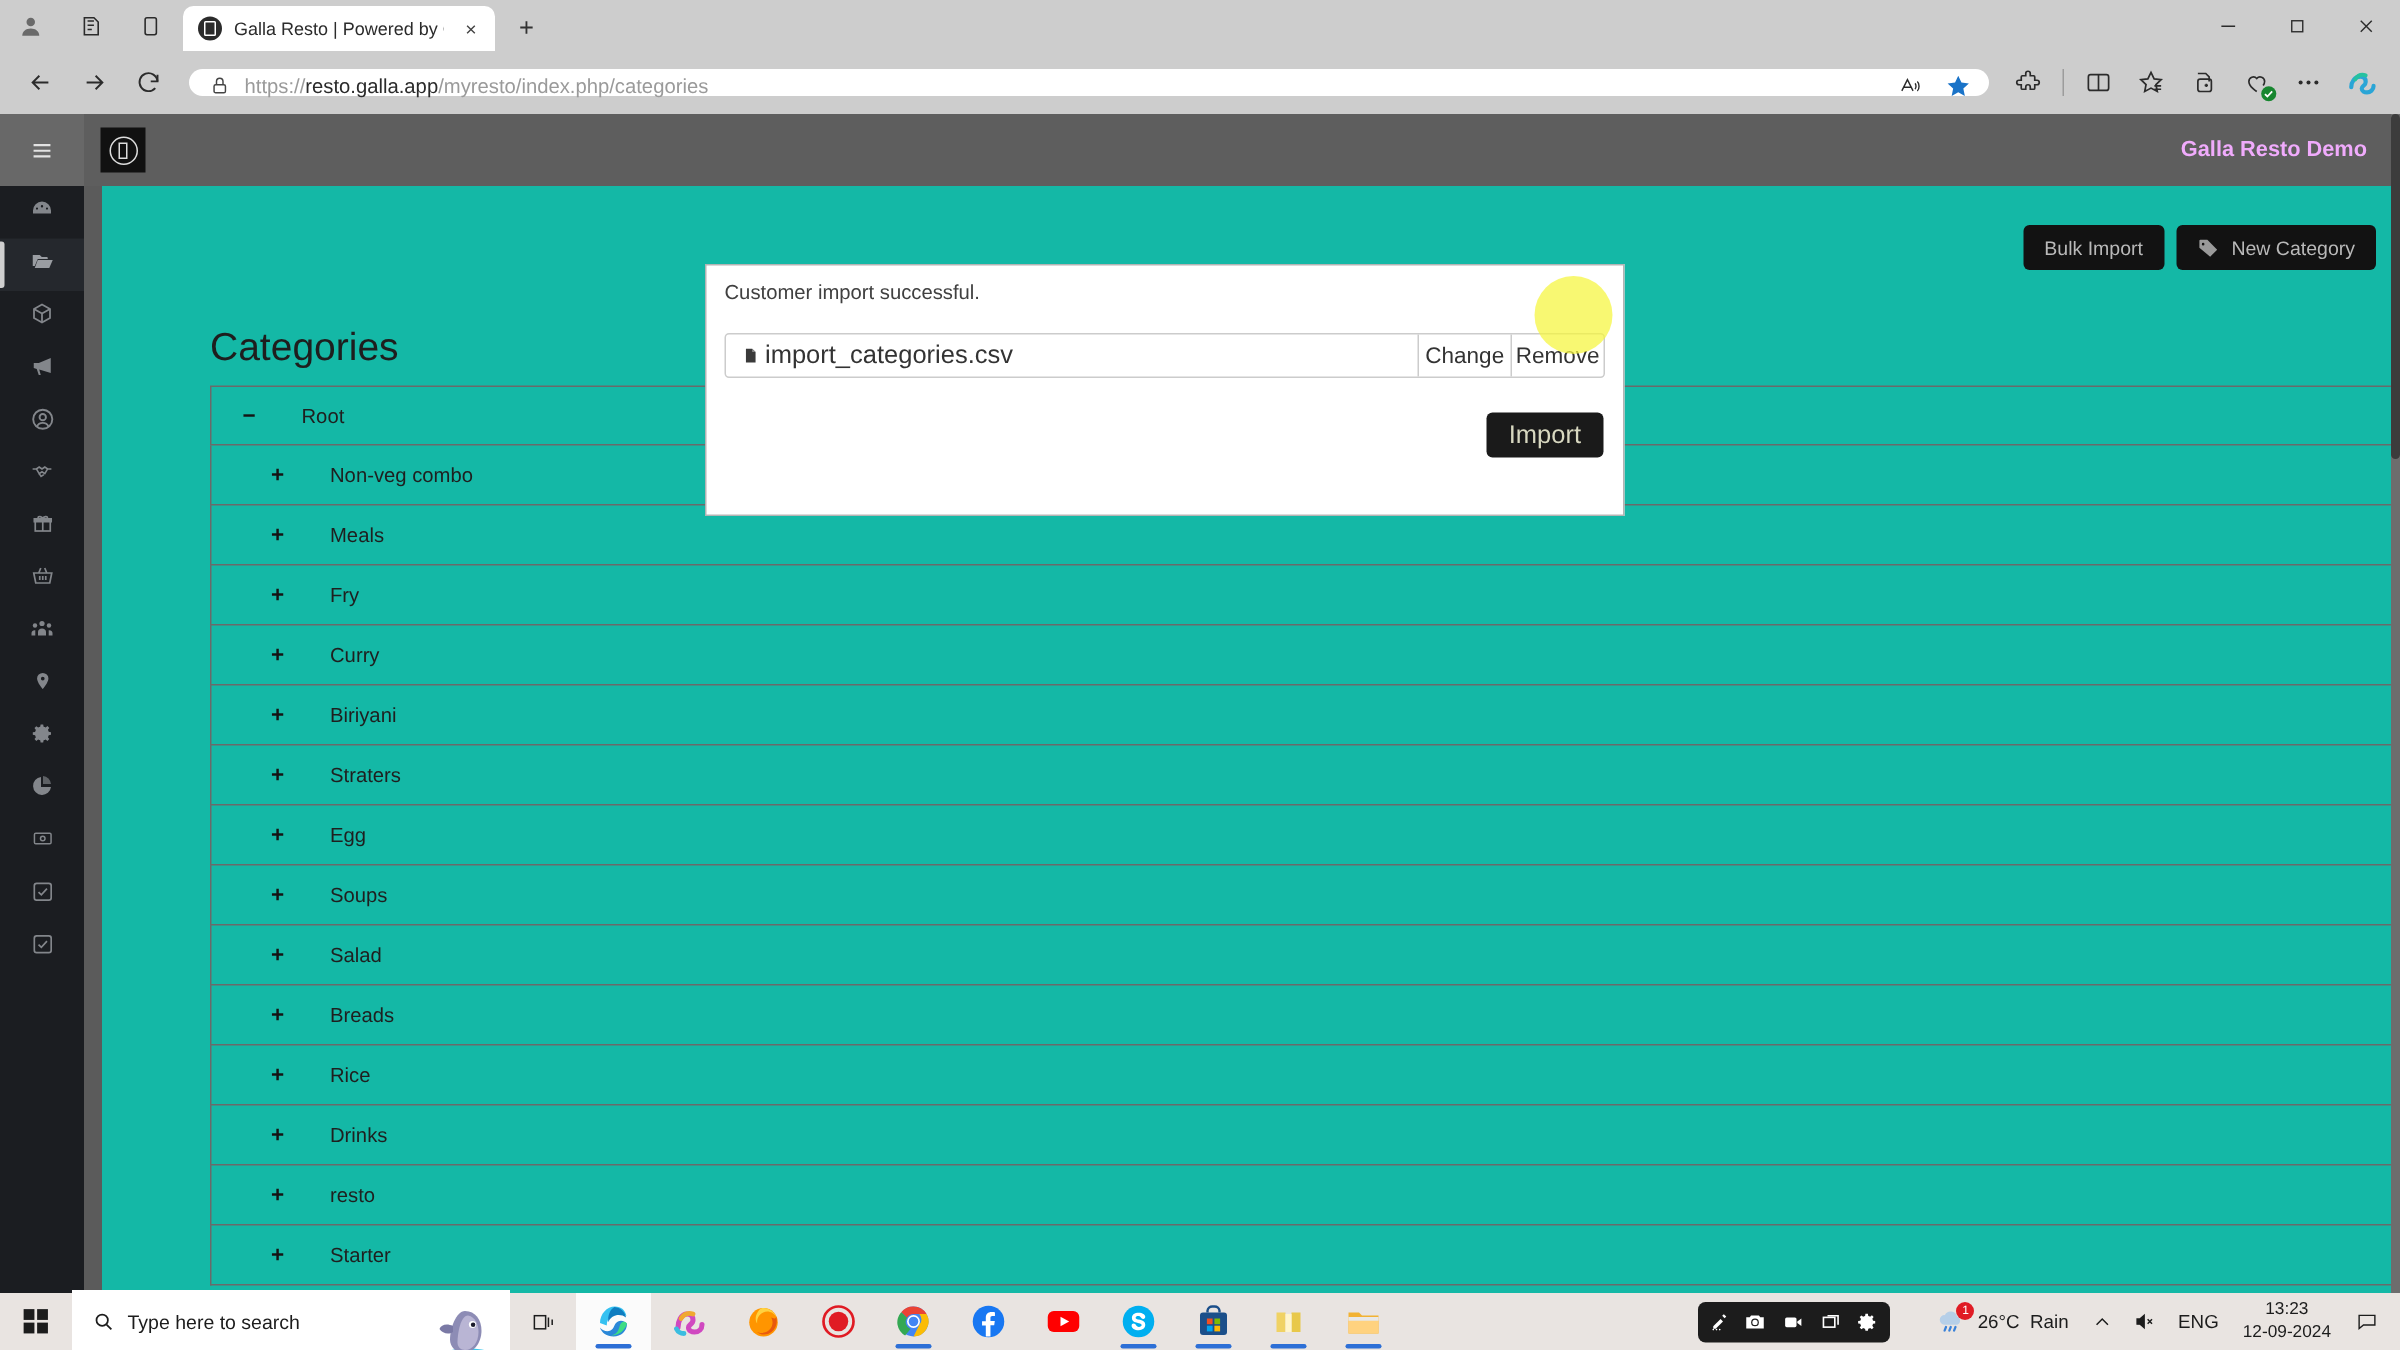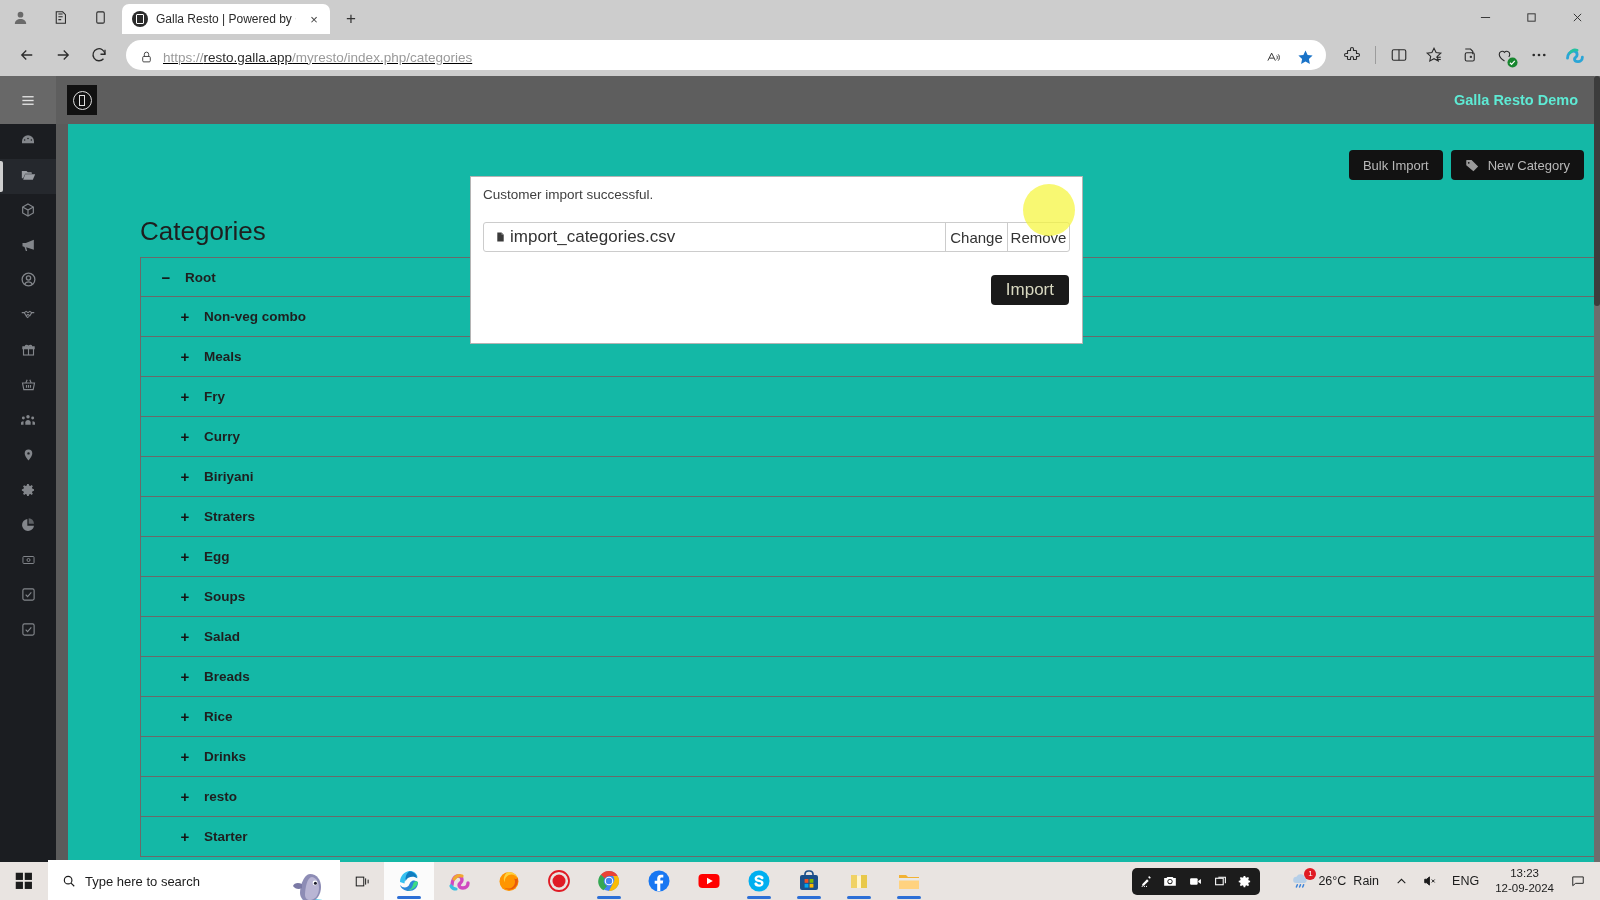--- a/index.html
+++ b/index.html
@@ -22,22 +22,22 @@
   .tab-fav::after { content:""; width:6px; height:8px; border:1.5px solid #fff; border-radius:1px; }
   .tab-title { font-size:12px; color:#2b2b2b; white-space:nowrap; overflow:hidden; flex:1; }
   .tab-close { width:20px; height:20px; display:flex; align-items:center; justify-content:center; font-size:13px; color:#444; flex:0 0 auto;}
   .newtab { width:30px; height:30px; display:flex; align-items:center; justify-content:center; font-size:17px; color:#333; margin-left:6px; }
   .wincontrols { margin-left:auto; display:flex; height:34px; }
   .wc { width:46px; height:34px; display:flex; align-items:center; justify-content:center; color:#2b2b2b; font-size:12px;}
 
   .navbar { position:absolute; left:0; top:34px; width:1600px; height:42px; background:#cdcdcd; display:flex; align-items:center; padding:0 10px; gap:2px;}
   .navbtn { width:34px; height:34px; display:flex; align-items:center; justify-content:center; color:#2b2b2b; }
   .urlbar {
-    flex:1; height:30px; background:#ffffff; border-radius:15px; display:flex; align-items:center;
-    padding:4px 6px 0 14px; margin:0 8px; gap:10px;text-decoration:underline;
+    flex:1; height:18px; background:#ffffff; border-radius:15px; display:flex; align-items:center;
+    padding:4px 6px 0 14px; margin:0 8px; gap:10px;
   }
   .url-text { font-size:13.5px; color:#9a9a9a; white-space:nowrap; }
   .url-text b { color:#2b2b2b; font-weight:400; }
   .url-right { margin-left:auto; display:flex; align-items:center; gap:2px; }
   .ubtn { width:30px; height:28px; display:flex; align-items:center; justify-content:center; color:#333;}
   .toolbtns { display:flex; align-items:center; gap:3px; }
   .tbtn { width:32px; height:32px; display:flex; align-items:center; justify-content:center; color:#2b2b2b; position:relative;}
   .sep { width:1px; height:18px; background:#9c9c9c; margin:0 4px; }
 
   
@@ -46,36 +46,36 @@
   .appsidebar { position:absolute; left:0; top:0; width:56px; height:786px; background:#1b1d21; }
   .sb-top { height:48px; background:#686868; display:flex; align-items:center; justify-content:center; color:#e8e8e8; font-size:17px;}
   .sb-item { height:35px; display:flex; align-items:center; justify-content:center; position:relative; color:#8b8e93; }
   .sb-item.active { background:#25282d; }
   .sb-item.active::before { content:""; position:absolute; left:-2px; top:2px; width:5px; height:31px; background:#cfcfcf; border-radius:2px;}
 
   .apphead { position:absolute; left:56px; top:0; width:1544px; height:48px; background:#5e5e5e; display:flex; align-items:center; }
   .logo { width:30px; height:30px; background:#111; margin-left:11px; display:flex; align-items:center; justify-content:center;}
   .logo-g { width:19px; height:19px; border:1.6px solid #ddd; border-radius:50%; display:flex; align-items:center; justify-content:center;}
   .logo-g::after { content:""; width:4px; height:9px; border:1.4px solid #ddd; }
-  .brand { margin-left:auto; margin-right:22px; font-size:14.5px; font-weight:bold; color:#5eead4; }
+  .brand { margin-left:auto; margin-right:22px; font-size:14.5px; font-weight:bold; color:#f0abfc; }
 
   .content { position:absolute; left:68px; top:48px; width:1538px; height:738px; background:#14b8a6; }
   .actions { position:absolute; right:22px; top:26px; display:flex; gap:8px; }
   .btn-dark {
     background:#121212; color:#b9b9b9; border:none; border-radius:4px; font-size:13px;
     padding:0 14px; height:30px; display:flex; align-items:center; gap:8px; font-family:inherit;
   }
   .page-title { position:absolute; left:72px; top:92px; font-size:26px; color:#1e1e1e; font-weight:400;}
   .cat-list { position:absolute; left:72px; top:133px; width:1466px; }
   .cat-row { height:40px; border:1px solid #6a6a6a; border-top:none; display:flex; align-items:center; color:#1f1f1f; font-size:13.5px; }
   .cat-row:first-child { border-top:1px solid #6a6a6a; }
   .cat-toggle { width:14px; text-align:center; font-weight:bold; font-size:15px; color:#141414; }
   .cat-row.root .cat-toggle { margin-left:18px; }
   .cat-row.child .cat-toggle { margin-left:37px; }
-  .cat-label { margin-left:12px;font-weight:bold; }
+  .cat-label { margin-left:28px; }
 
   .pagescroll { position:absolute; right:0; top:0; width:6px; height:786px; background:#6d6d6d; }
   .pagescroll i { position:absolute; top:0; left:0; width:6px; height:230px; background:#3c3c3c; border-radius:3px; display:block;}
 
   
   .modal {
     position:absolute; left:470px; top:100px; width:613px; height:168px;
     background:#fff; border:1px solid #b4b4b4; padding:10px 12px;
   }
   .modal-msg { font-size:13.5px; color:#404040; }

